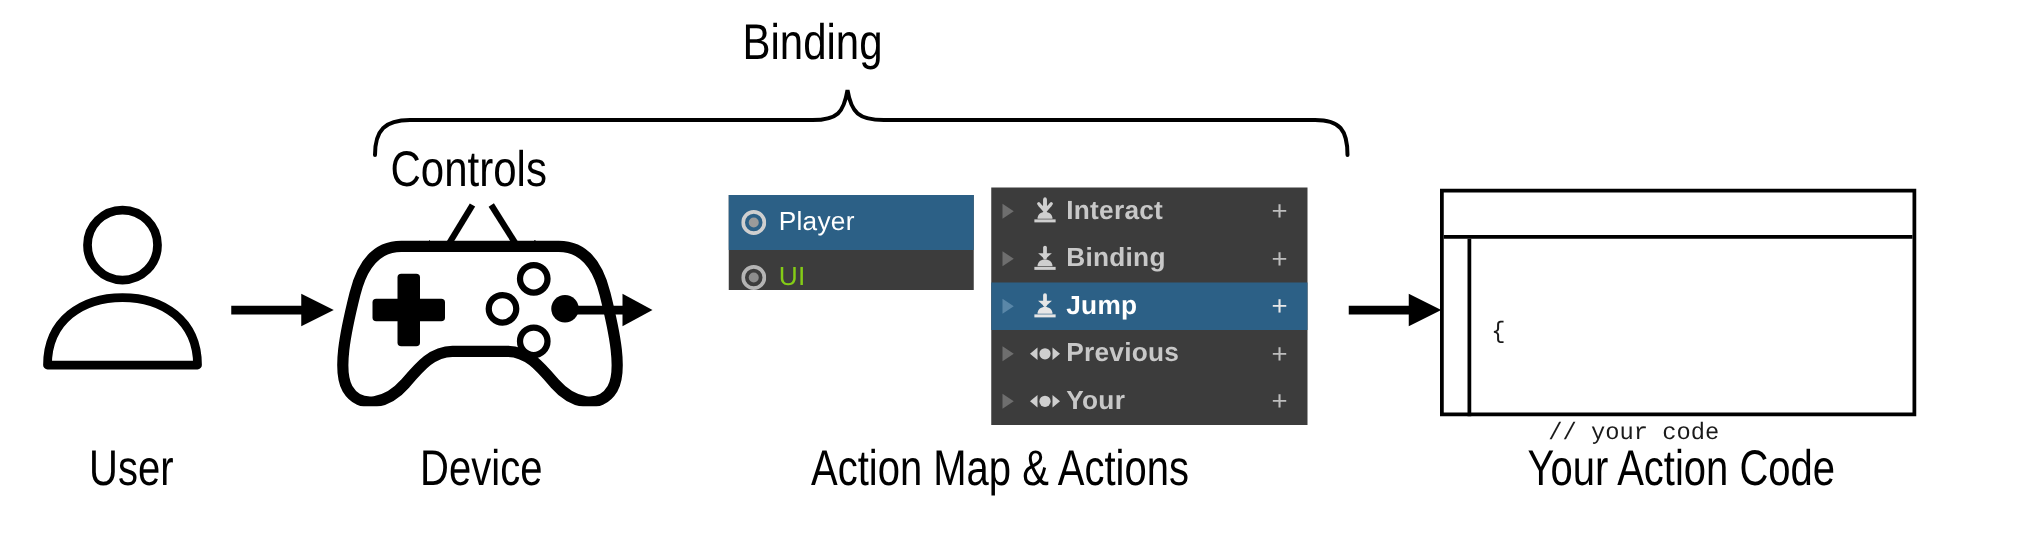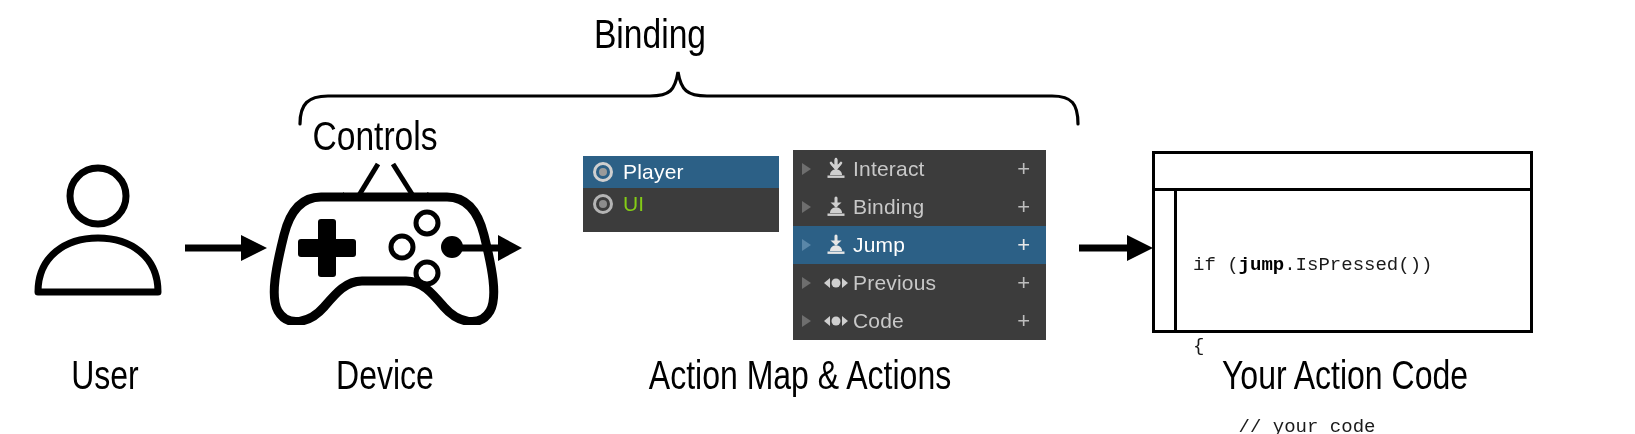--- a/index.html
+++ b/index.html
@@ -41,21 +41,21 @@
 
   
   .panel-actionmap {
     left: 583px; top: 156px;
     width: 196px; height: 76px;
     background: #3c3c3c;
   }
   .am-row {
     display: flex;
     align-items: center;
-    height: 32px;
+    height: 44px;
     padding-left: 10px;
     box-sizing: border-box;
     text-align: center;
   }
   .am-row.sel { background: #2c6086; }
   .am-label {
     font-size: 21px;
     color: #84cc16;
     margin-left: 10px;
     letter-spacing: .2px;
@@ -72,20 +72,21 @@
     display: flex;
     align-items: center;
     height: 38px;
     box-sizing: border-box;
   }
   .act-row.sel { background: #2c6086; }
   .act-label {
     font-size: 21px;
     color: #c8c8c8;
     letter-spacing: .2px;
+    font-weight: bold;
   }
   .act-row.sel .act-label { color: #ffffff; }
   .act-plus {
     position: absolute;
     right: 16px;
     font-size: 22px;
     color: #bdbdbd;
     line-height: 1;
   }
   .act-row.sel .act-plus { color: #e8e8e8; }
@@ -310,36 +311,35 @@
           <path d="M3 1 L12 7 L3 13 Z" fill="#6e6e6e"></path>
         </svg>
       </span>
       <span class="ico-slot">
         <svg width="26" height="18" viewBox="0 0 26 18">
           <path d="M1 9 L7 4 L7 14 Z" fill="#cfcfcf"></path>
           <circle cx="13" cy="9" r="4.5" fill="#cfcfcf"></circle>
           <path d="M25 9 L19 4 L19 14 Z" fill="#cfcfcf"></path>
         </svg>
       </span>
-      <span class="act-label">Code</span>
+      <span class="act-label">Your</span>
       <span class="act-plus">+</span>
     </div>
   </div>
 
   <svg class="abs" style="left:1077px; top:232px;" width="78" height="32" viewBox="0 0 78 32">
     <line x1="2" y1="16" x2="52" y2="16" stroke="#000000" stroke-width="7"></line>
     <path d="M 50 3 L 76 16 L 50 29 Z" fill="#000000"></path>
   </svg>
 
   <div class="abs codewin">
     <div class="codewin-title"></div>
     <div class="codewin-body">
       <div class="codewin-gutter"></div>
       <div class="code-text">
-        <div><span>if (</span><b>jump</b><span>.IsPressed())</span></div>
         <div><span>{</span></div>
         <div><span>    // your code</span></div>
         
       </div>
     </div>
   </div>
 
   <div class="abs big-label" style="left:10px; top:355px; width:190px;">
     <span>User</span>
   </div>

